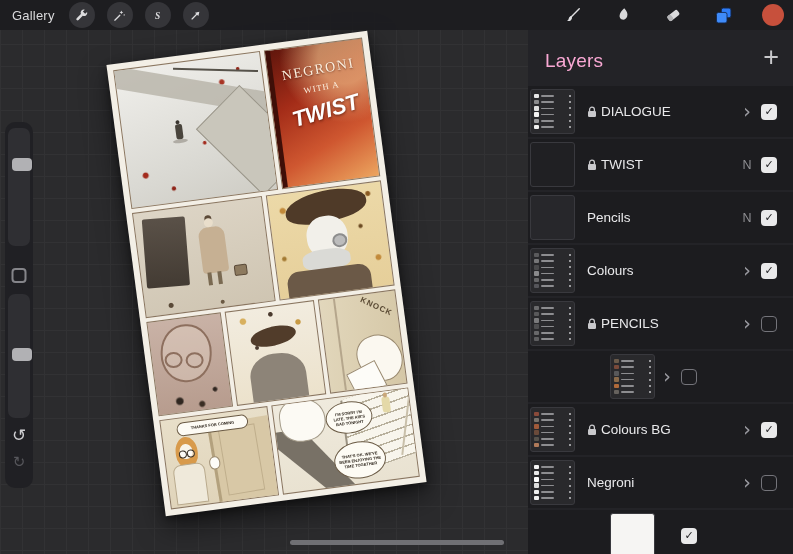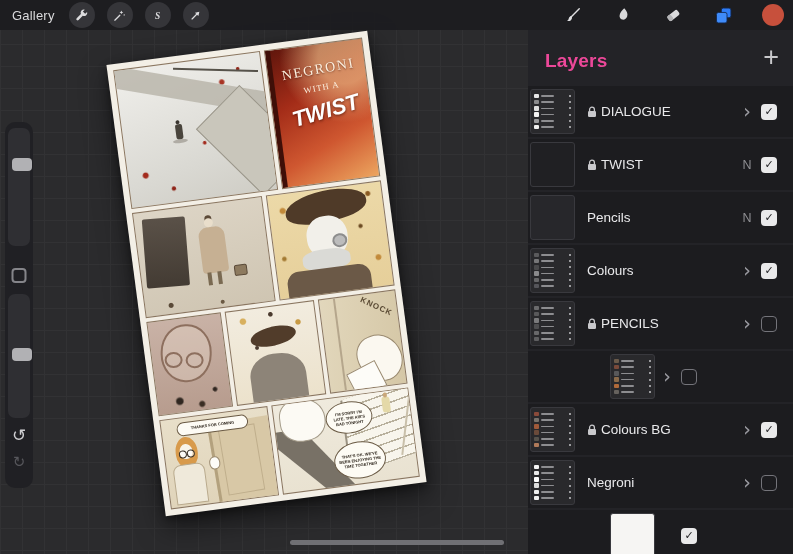--- a/index.html
+++ b/index.html
@@ -171,21 +171,21 @@
   .bub-thanks { left:14%; top:4%; width:68%; height:14px; border-radius:10px; }
   .bub-sorry { left:38%; top:6%; width:34%; height:36%; }
   .bub-ok { left:40%; top:52%; width:38%; height:42%; }
 
   
   .layers-panel {
     position:absolute; right:0; top:30px; bottom:0; width:265px;
     background:#232327; z-index:25; overflow:hidden;
   }
   .lp-header { position:relative; height:56px; }
-  .lp-title { position:absolute; left:17px; top:20px; font-size:19px; font-weight:bold; color:#ec4899; letter-spacing:.2px; }
+  .lp-title { position:absolute; left:17px; top:20px; font-size:19px; font-weight:normal; color:#f9a8d4; letter-spacing:.2px; }
   .lp-add { position:absolute; right:14px; top:14px; font-size:27px; font-weight:200; color:#c9c9cc; background:none; border:none; line-height:1; font-family:inherit; }
   .layer-list { position:absolute; top:56px; left:0; right:0; }
   .layer-row { height:51px; margin-bottom:2px; background:#1c1c1f; display:flex; align-items:center; padding-left:2px;justify-content:center; }
   .thumb { width:45px; height:45px; background:#29292c; border-radius:3px; border:1px solid #39393e;
     overflow:hidden; flex:none; display:flex; flex-direction:column; justify-content:space-evenly; padding:2px 3px; }
   .thumb.solid { padding:0; }
   .mini-row { display:flex; align-items:center; gap:2px; height:5px; }
   .m-th { width:5px; height:4.5px; border-radius:1px; flex:none; }
   .m-ln { width:13px; height:1.5px; background:#8d8d90; border-radius:1px; }
   .m-dot { width:2px; height:2px; border-radius:50%; background:#c2c2c5; margin-left:auto; }

